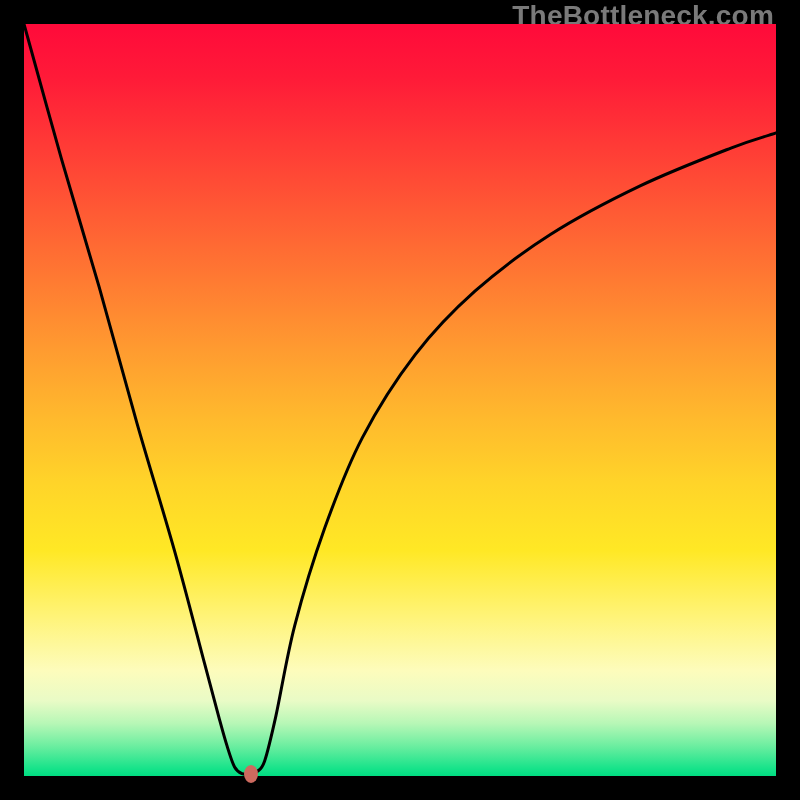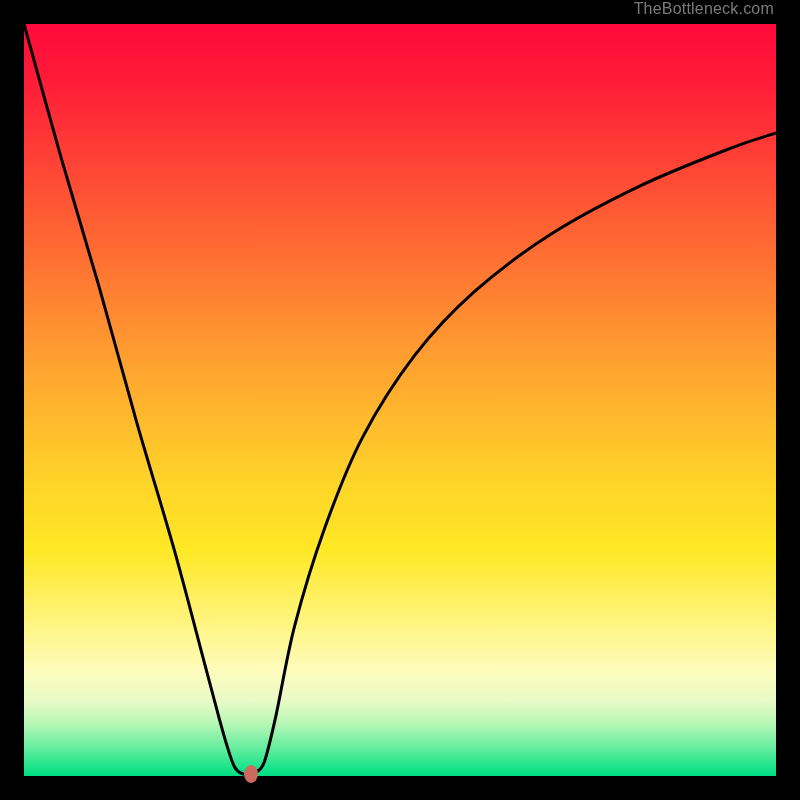--- a/index.html
+++ b/index.html
@@ -45,22 +45,22 @@
   }
   svg.curve {
     position: absolute;
     inset: 0;
   }
   .watermark {
     position: absolute;
     top: 0px;
     right: 26px;
     color: #7a7a7a;
-    font-size: 16px;
-    font-weight: 400;
+    font-size: 28px;
+    font-weight: 700;
     letter-spacing: 0.2px;
     user-select: none;
   }
   .marker {
     position: absolute;
     width: 14px;
     height: 18px;
     border-radius: 50% / 50%;
     background: #cd6a5f;
     transform: translate(-50%, -50%);

